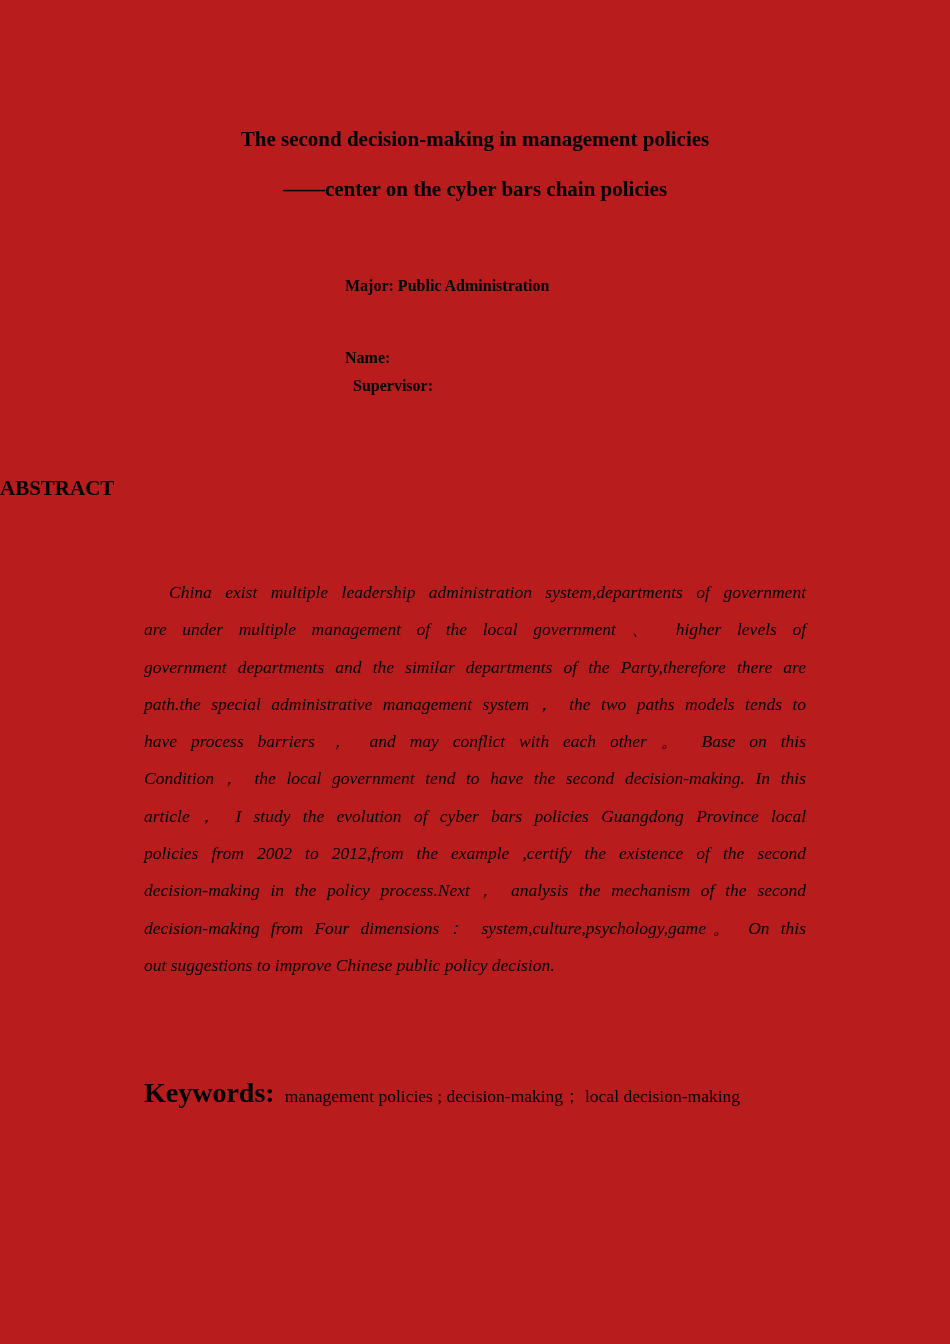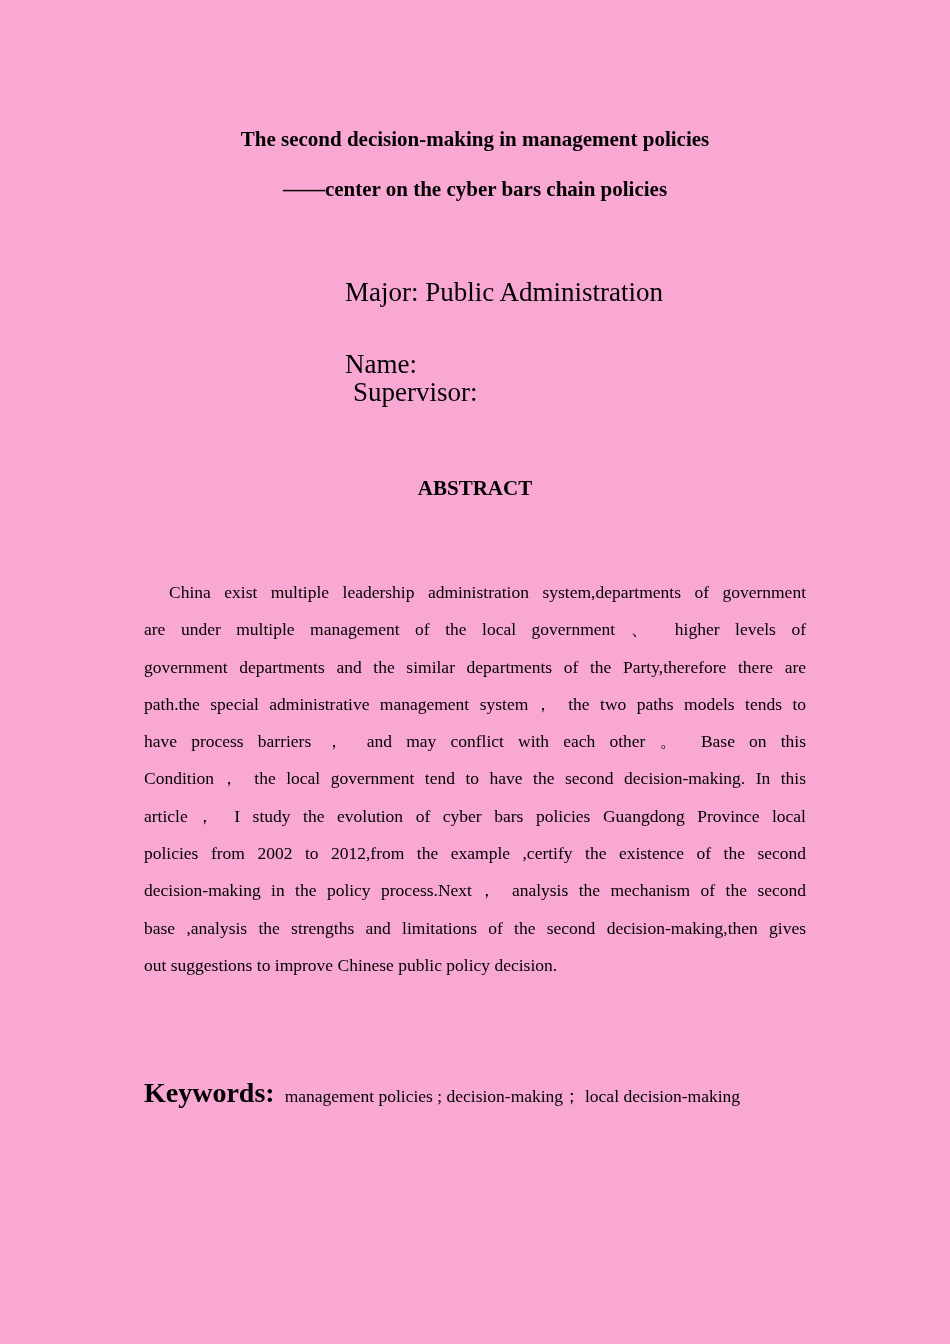--- a/index.html
+++ b/index.html
@@ -1,32 +1,32 @@
 <!DOCTYPE html>
 <html><head>
   <meta charset="utf-8">
   <style>
     html, body { margin: 0; padding: 0; background: #ffffff; }
     body { width: 950px; height: 1344px; position: relative; overflow: hidden; color: #000; }
-    .page { position: absolute; left: 0; top: 0; width: 950px; height: 1344px; background: #f9a8d4; }
+    .page { position: absolute; left: 0; top: 0; width: 950px; height: 1344px; background: #b91c1c; }
     .title { position: absolute; left: 0; width: 950px; text-align: center;
              font-family: "Liberation Serif", serif; font-weight: bold; font-size: 21px; }
     .t1 { top: 127px; }
     .t2 { top: 177px; }
     .meta { position: absolute; left: 345px; font-family: "Liberation Serif", serif;
-            font-weight: normal; font-size: 27px; }
+            font-weight: bold; font-size: 16px; }
     .m1 { top: 277px; }
     .m2 { top: 327px; margin-top: 22px; }
     .m3 { top: 377px; margin-left: 8px; }
-    .abstract-h { position: absolute; top: 476px; left: 0; width: 950px; text-align: center;
+    .abstract-h { position: absolute; top: 476px; left: 0; width: 950px; text-align: left;
                   font-family: "Liberation Serif", serif; font-weight: bold; font-size: 21px; }
     .body { position: absolute; left: 144px; top: 574px; width: 662px;
             font-family: "Liberation Serif", serif; font-size: 17.5px; line-height: 37.3px;
             text-align: justify; }
-    .body .line { display: block; text-align: justify; text-align-last: justify; white-space: nowrap; height: 37.3px; }
+    .body .line { display: block; text-align: justify; text-align-last: justify; white-space: nowrap; height: 37.3px; font-style: italic; }
     .body .line.indent { padding-left: 25px; }
     .body .line.last { text-align-last: left; }
     .keywords { position: absolute; left: 144px; top: 1077px; font-family: "Liberation Serif", serif;
                 font-size: 17.5px; white-space: nowrap; }
     .kw-label { font-weight: bold; font-size: 28px; margin-right: 10px; }
   </style>
 </head>
 <body>
 
 <div class="page">
@@ -42,20 +42,20 @@
   <div class="body">
     <span class="line indent">China exist multiple leadership administration system,departments of government</span>
     <span class="line">are under multiple management of the local government 、  higher levels of</span>
     <span class="line">government departments and the similar departments of the Party,therefore there are</span>
     <span class="line">path.the special administrative management system， the  two paths models tends to</span>
     <span class="line">have  process barriers ，  and may conflict with each other 。   Base on this</span>
     <span class="line">Condition， the local government tend to have the second decision-making. In this</span>
     <span class="line">article， I study the evolution of cyber bars policies Guangdong Province local</span>
     <span class="line">policies  from 2002 to 2012,from the example ,certify the existence of  the second</span>
     <span class="line">decision-making in the policy process.Next， analysis the mechanism of the second</span>
-    <span class="line">base ,analysis the strengths and limitations  of the second decision-making,then gives</span>
+    <span class="line">decision-making from Four dimensions： system,culture,psychology,game。 On this</span>
     <span class="line last">out  suggestions to improve Chinese public policy decision.</span>
   </div>
 
   <div class="keywords">
     <span class="kw-label">Keywords:</span><span>management policies ; decision-making； local decision-making</span>
   </div>
 </div>
 
 </body></html>

